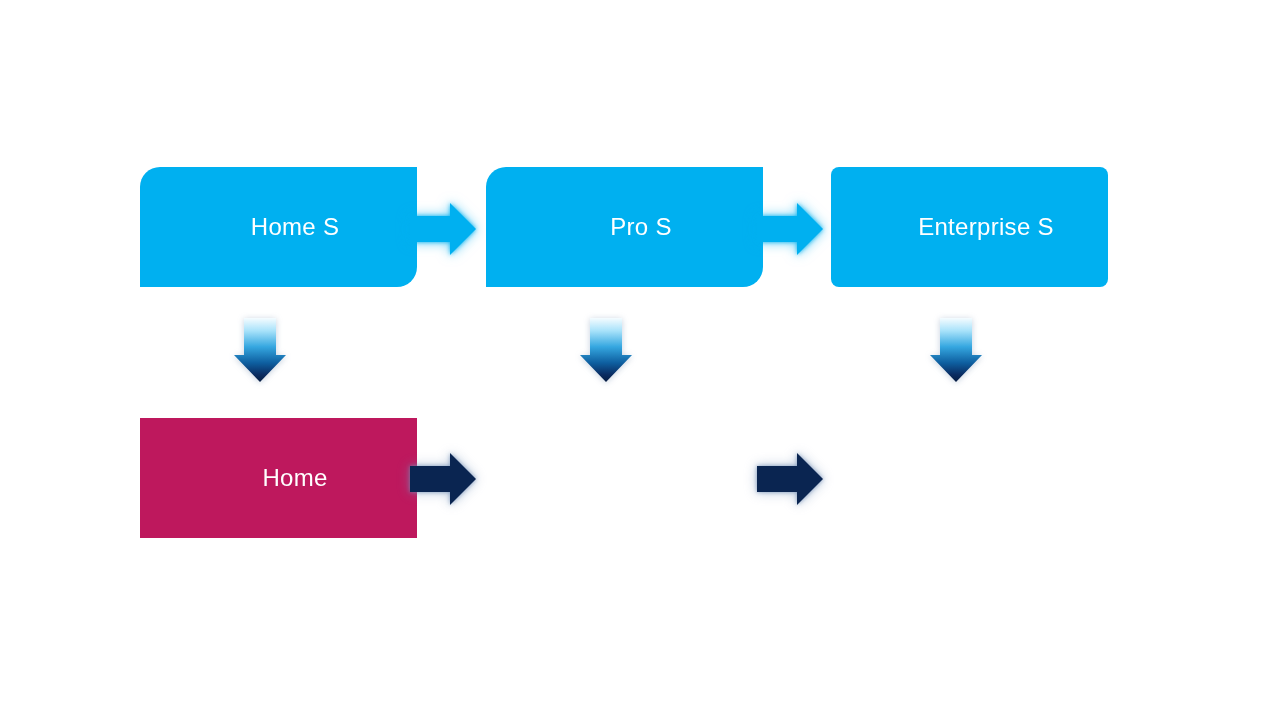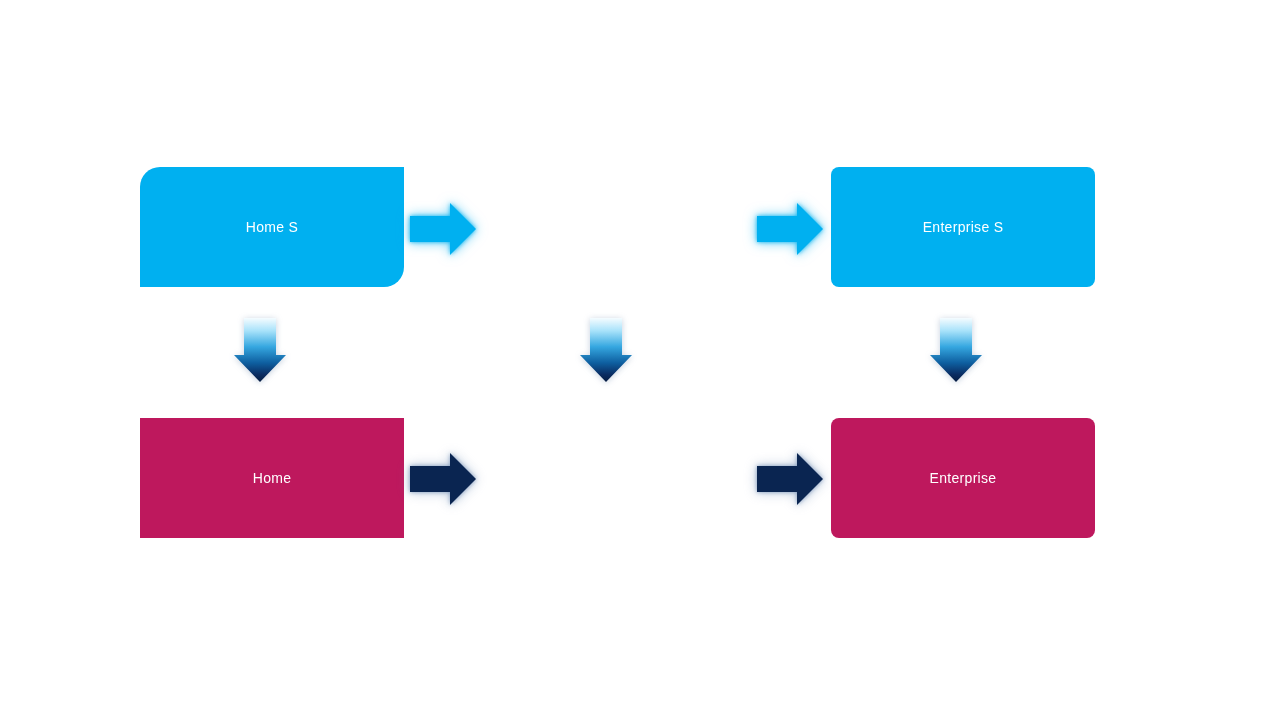--- a/index.html
+++ b/index.html
@@ -9,25 +9,26 @@
     font-family: "Liberation Sans", sans-serif;
   }
   .slide {
     position: relative;
     width: 1280px; height: 720px;
     background: #ffffff;
     overflow: hidden;
   }
   .node {
     position: absolute;
-    width: 264px; height: 120px;
+    width: 244px; height: 120px;
     display: flex; align-items: center; justify-content: center;
     color: #ffffff;
-    font-size: 14px;
+    font-size: 24px;
     letter-spacing: 0.3px;
+    padding-left: 33px;
   }
   .node-top {
     background: #00B0F0;
     border-radius: 20px 0 20px 0;
     top: 167px;
   }
   .node-bottom {
     background: #be185d;
     border-radius: 0;
     top: 418px;
@@ -76,20 +77,23 @@
         <stop offset="70%" stop-color="#0E5FA0"></stop>
         <stop offset="88%" stop-color="#0A2D63"></stop>
         <stop offset="100%" stop-color="#061C40"></stop>
       </linearGradient>
     </defs>
   </svg>
 
   <div class="node node-top col-1">
     <span>Home S</span>
   </div>
+  <div class="node node-top col-2">
+    <span>Pro S</span>
+  </div>
   <div class="node node-top col-3">
     <span>Enterprise S</span>
   </div>
 
   <div class="arrow arrow-right row-top gap-1 arrow-light">
     <svg width="66" height="52" viewBox="0 0 66 52">
       <path d="M0,13 H40 V0 L66,26 L40,52 V39 H0 Z" fill="#00B0F0"></path>
     </svg>
   </div>
   <div class="arrow arrow-right row-top gap-2 arrow-light">
@@ -110,23 +114,20 @@
   </div>
   <div class="arrow arrow-down down-3">
     <svg width="52" height="64" viewBox="0 0 52 64">
       <path d="M10,0 H42 V37 H52 L26,64 L0,37 H10 Z" fill="url(#downGrad)"></path>
     </svg>
   </div>
 
   <div class="node node-bottom col-1">
     <span>Home</span>
   </div>
-  <div class="node node-bottom col-3">
-    <span>Enterprise</span>
-  </div>
 
   <div class="arrow arrow-right row-bottom gap-1 arrow-dark">
     <svg width="66" height="52" viewBox="0 0 66 52">
       <path d="M0,13 H40 V0 L66,26 L40,52 V39 H0 Z" fill="#0A2551"></path>
     </svg>
   </div>
   <div class="arrow arrow-right row-bottom gap-2 arrow-dark">
     <svg width="66" height="52" viewBox="0 0 66 52">
       <path d="M0,13 H40 V0 L66,26 L40,52 V39 H0 Z" fill="#0A2551"></path>
     </svg>

